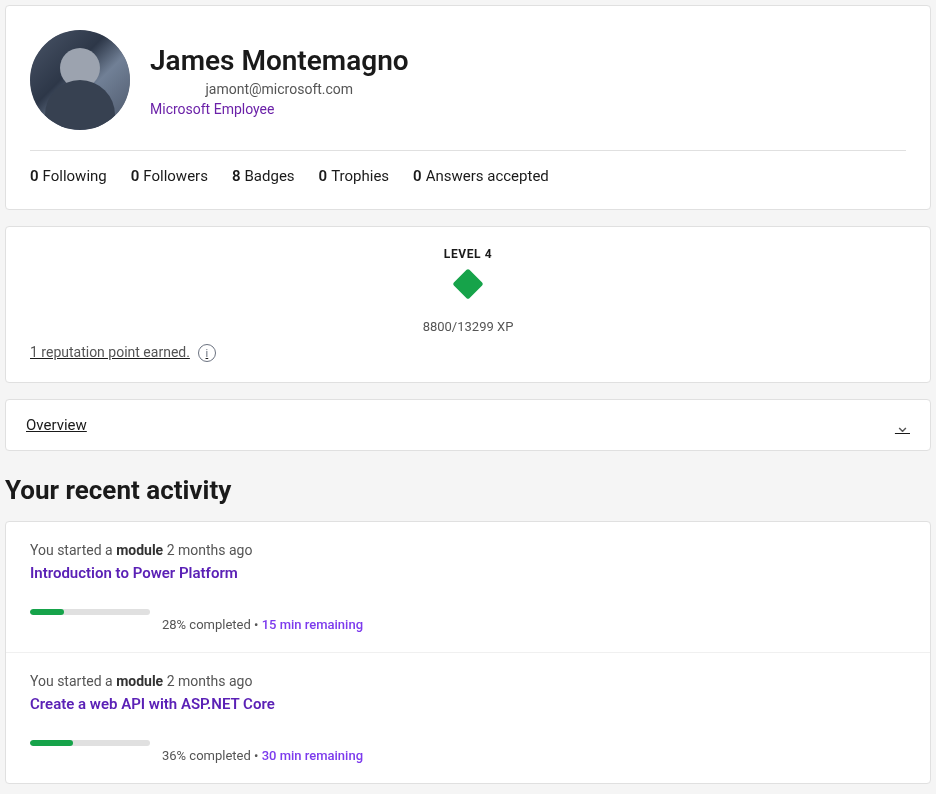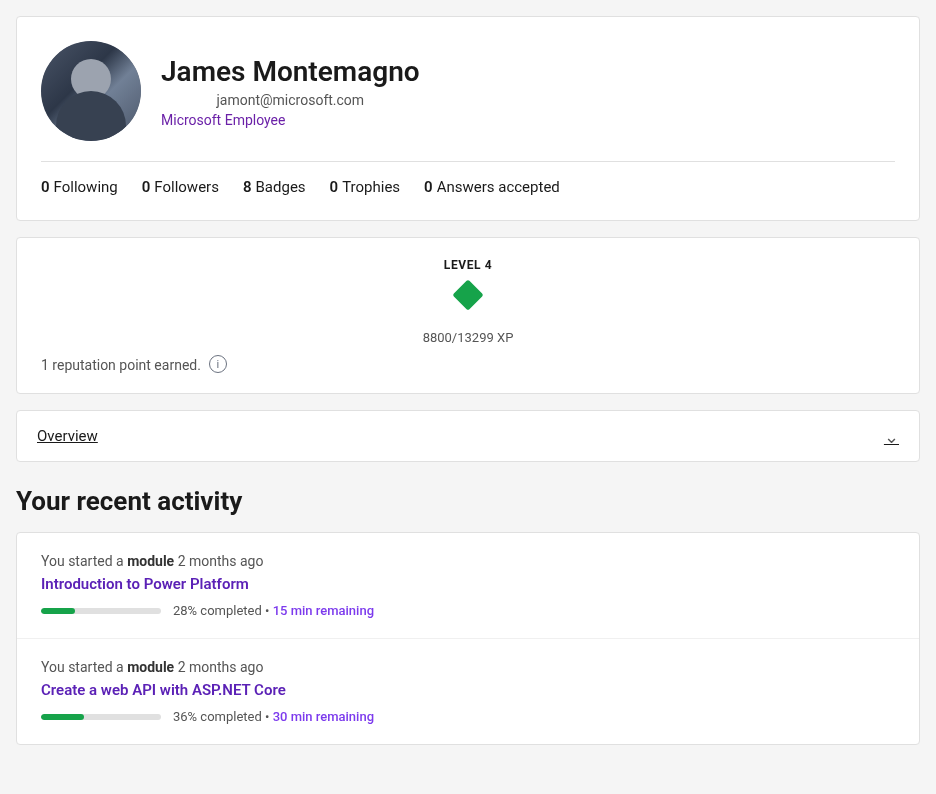--- a/index.html
+++ b/index.html
@@ -6,21 +6,21 @@
     body {
       font-family: -apple-system, BlinkMacSystemFont, 'Segoe UI', Roboto, sans-serif;
       background: #f5f5f5;
       color: #1a1a1a;
       font-size: 14px;
     }
 
     .page-wrapper {
       max-width: 936px;
       margin: 0 auto;
-      padding: 16px;
+      padding: 5px;
       background: #f5f5f5;
       min-height: 794px;
     }
 
     
     .profile-card {
       background: #fff;
       border: 1px solid #e0e0e0;
       border-radius: 4px;
       padding: 24px;
@@ -188,22 +188,23 @@
       border-radius: 4px;
     }
 
     .xp-text {
       font-size: 13px;
       color: #555;
     }
 
     .reputation-row {
       display: flex;
-      align-items: flex-end;
+      align-items: flex-start;
       gap: 8px;
+      text-decoration: underline;
     }
 
     .reputation-text {
       font-size: 14px;
       color: #555;
     }
 
     .info-icon {
       width: 18px;
       height: 18px;
@@ -303,20 +304,21 @@
 
     .progress-bar-fill {
       height: 100%;
       background: #16a34a;
       border-radius: 3px;
     }
 
     .progress-text {
       font-size: 13px;
       color: #555;
+      margin-top: 25px;
     }
 
     .progress-time {
       color: #7c3aed;
       font-weight: 500;
     }
   </style>
 </head>
 <body>
 

